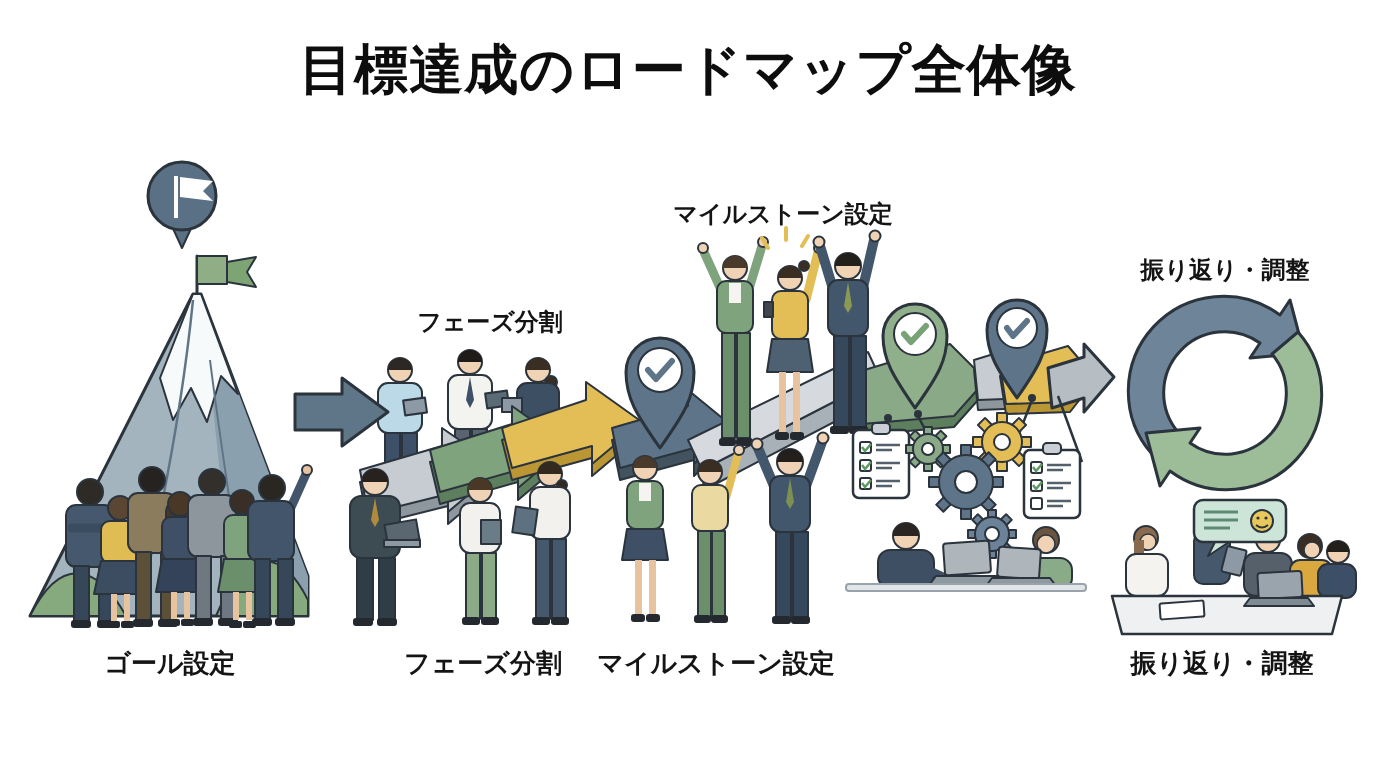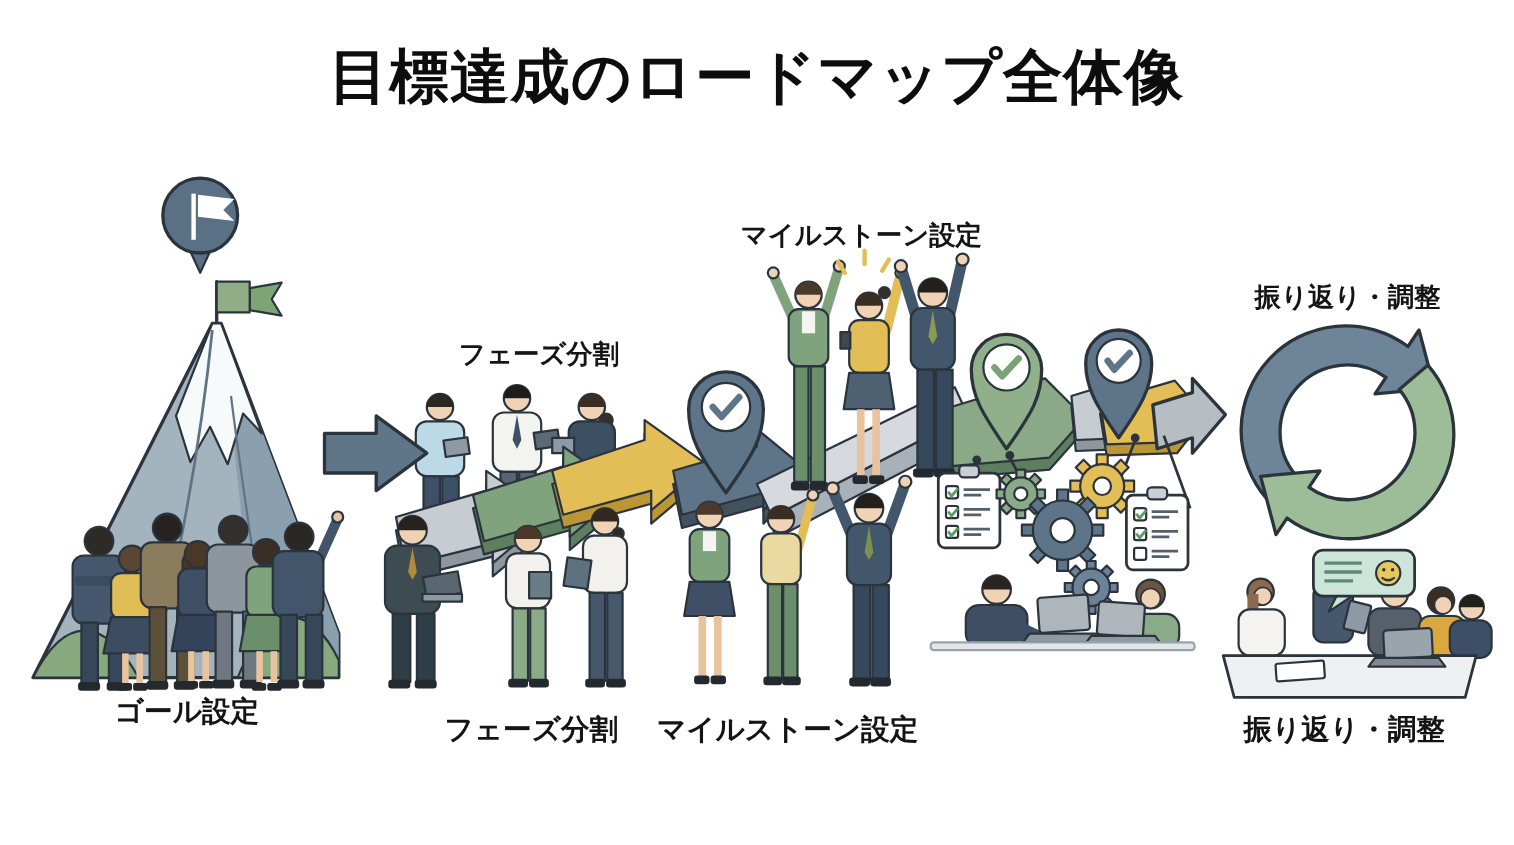--- a/index.html
+++ b/index.html
@@ -485,18 +485,18 @@
         <circle cx="1266" cy="518" r="1.6" fill="#2b343d"></circle>
         <path d="M1256,525 q6,5 12,0" stroke="#2b343d" stroke-width="2" fill="none"></path>
       </g>
     </g>
   </svg>
 
   <div class="top-label" style="left:490px;top:306px">フェーズ分割</div>
   <div class="top-label" style="left:783px;top:198px">マイルストーン設定</div>
   <div class="top-label" style="left:1225px;top:254px">振り返り・調整</div>
 
-  <div class="stage-label" style="left:170px;top:629px">ゴール設定</div>
+  <div class="stage-label" style="left:170px;top:646px">ゴール設定</div>
   <div class="stage-label" style="left:483px;top:646px">フェーズ分割</div>
   <div class="stage-label" style="left:716px;top:646px">マイルストーン設定</div>
   <div class="stage-label" style="left:1222px;top:646px">振り返り・調整</div>
 
 </div>
 
 </body></html>

